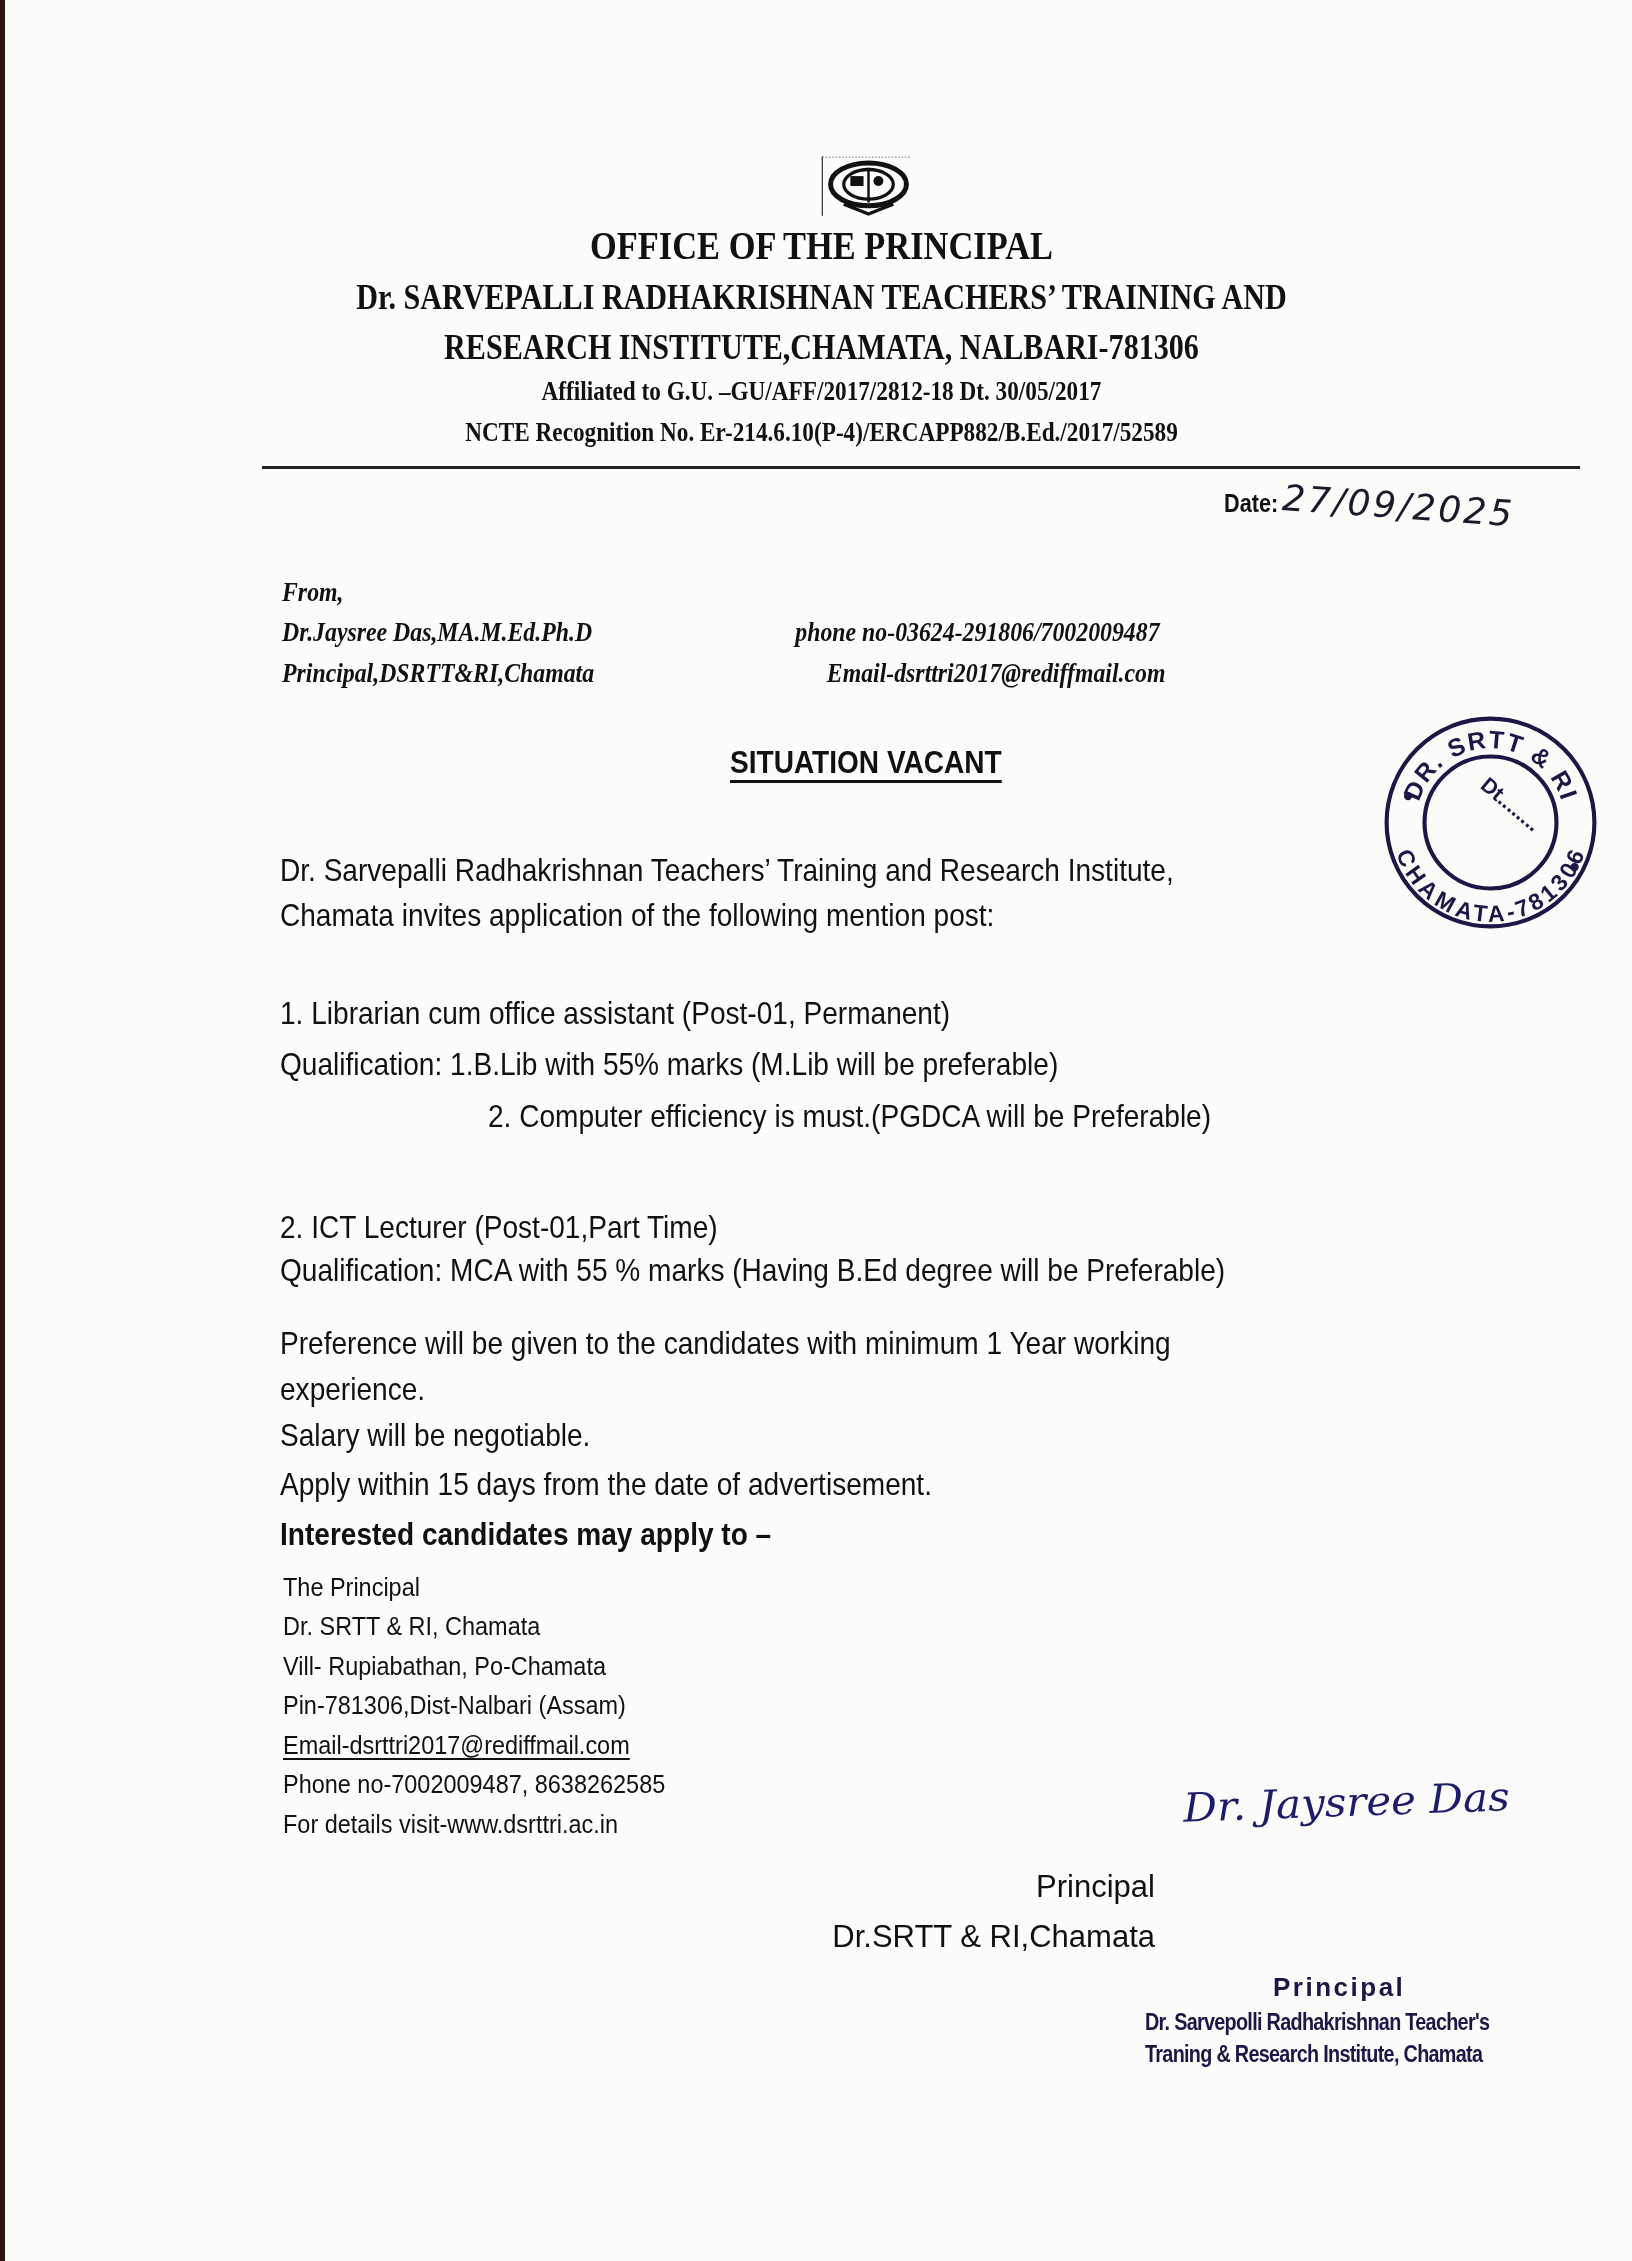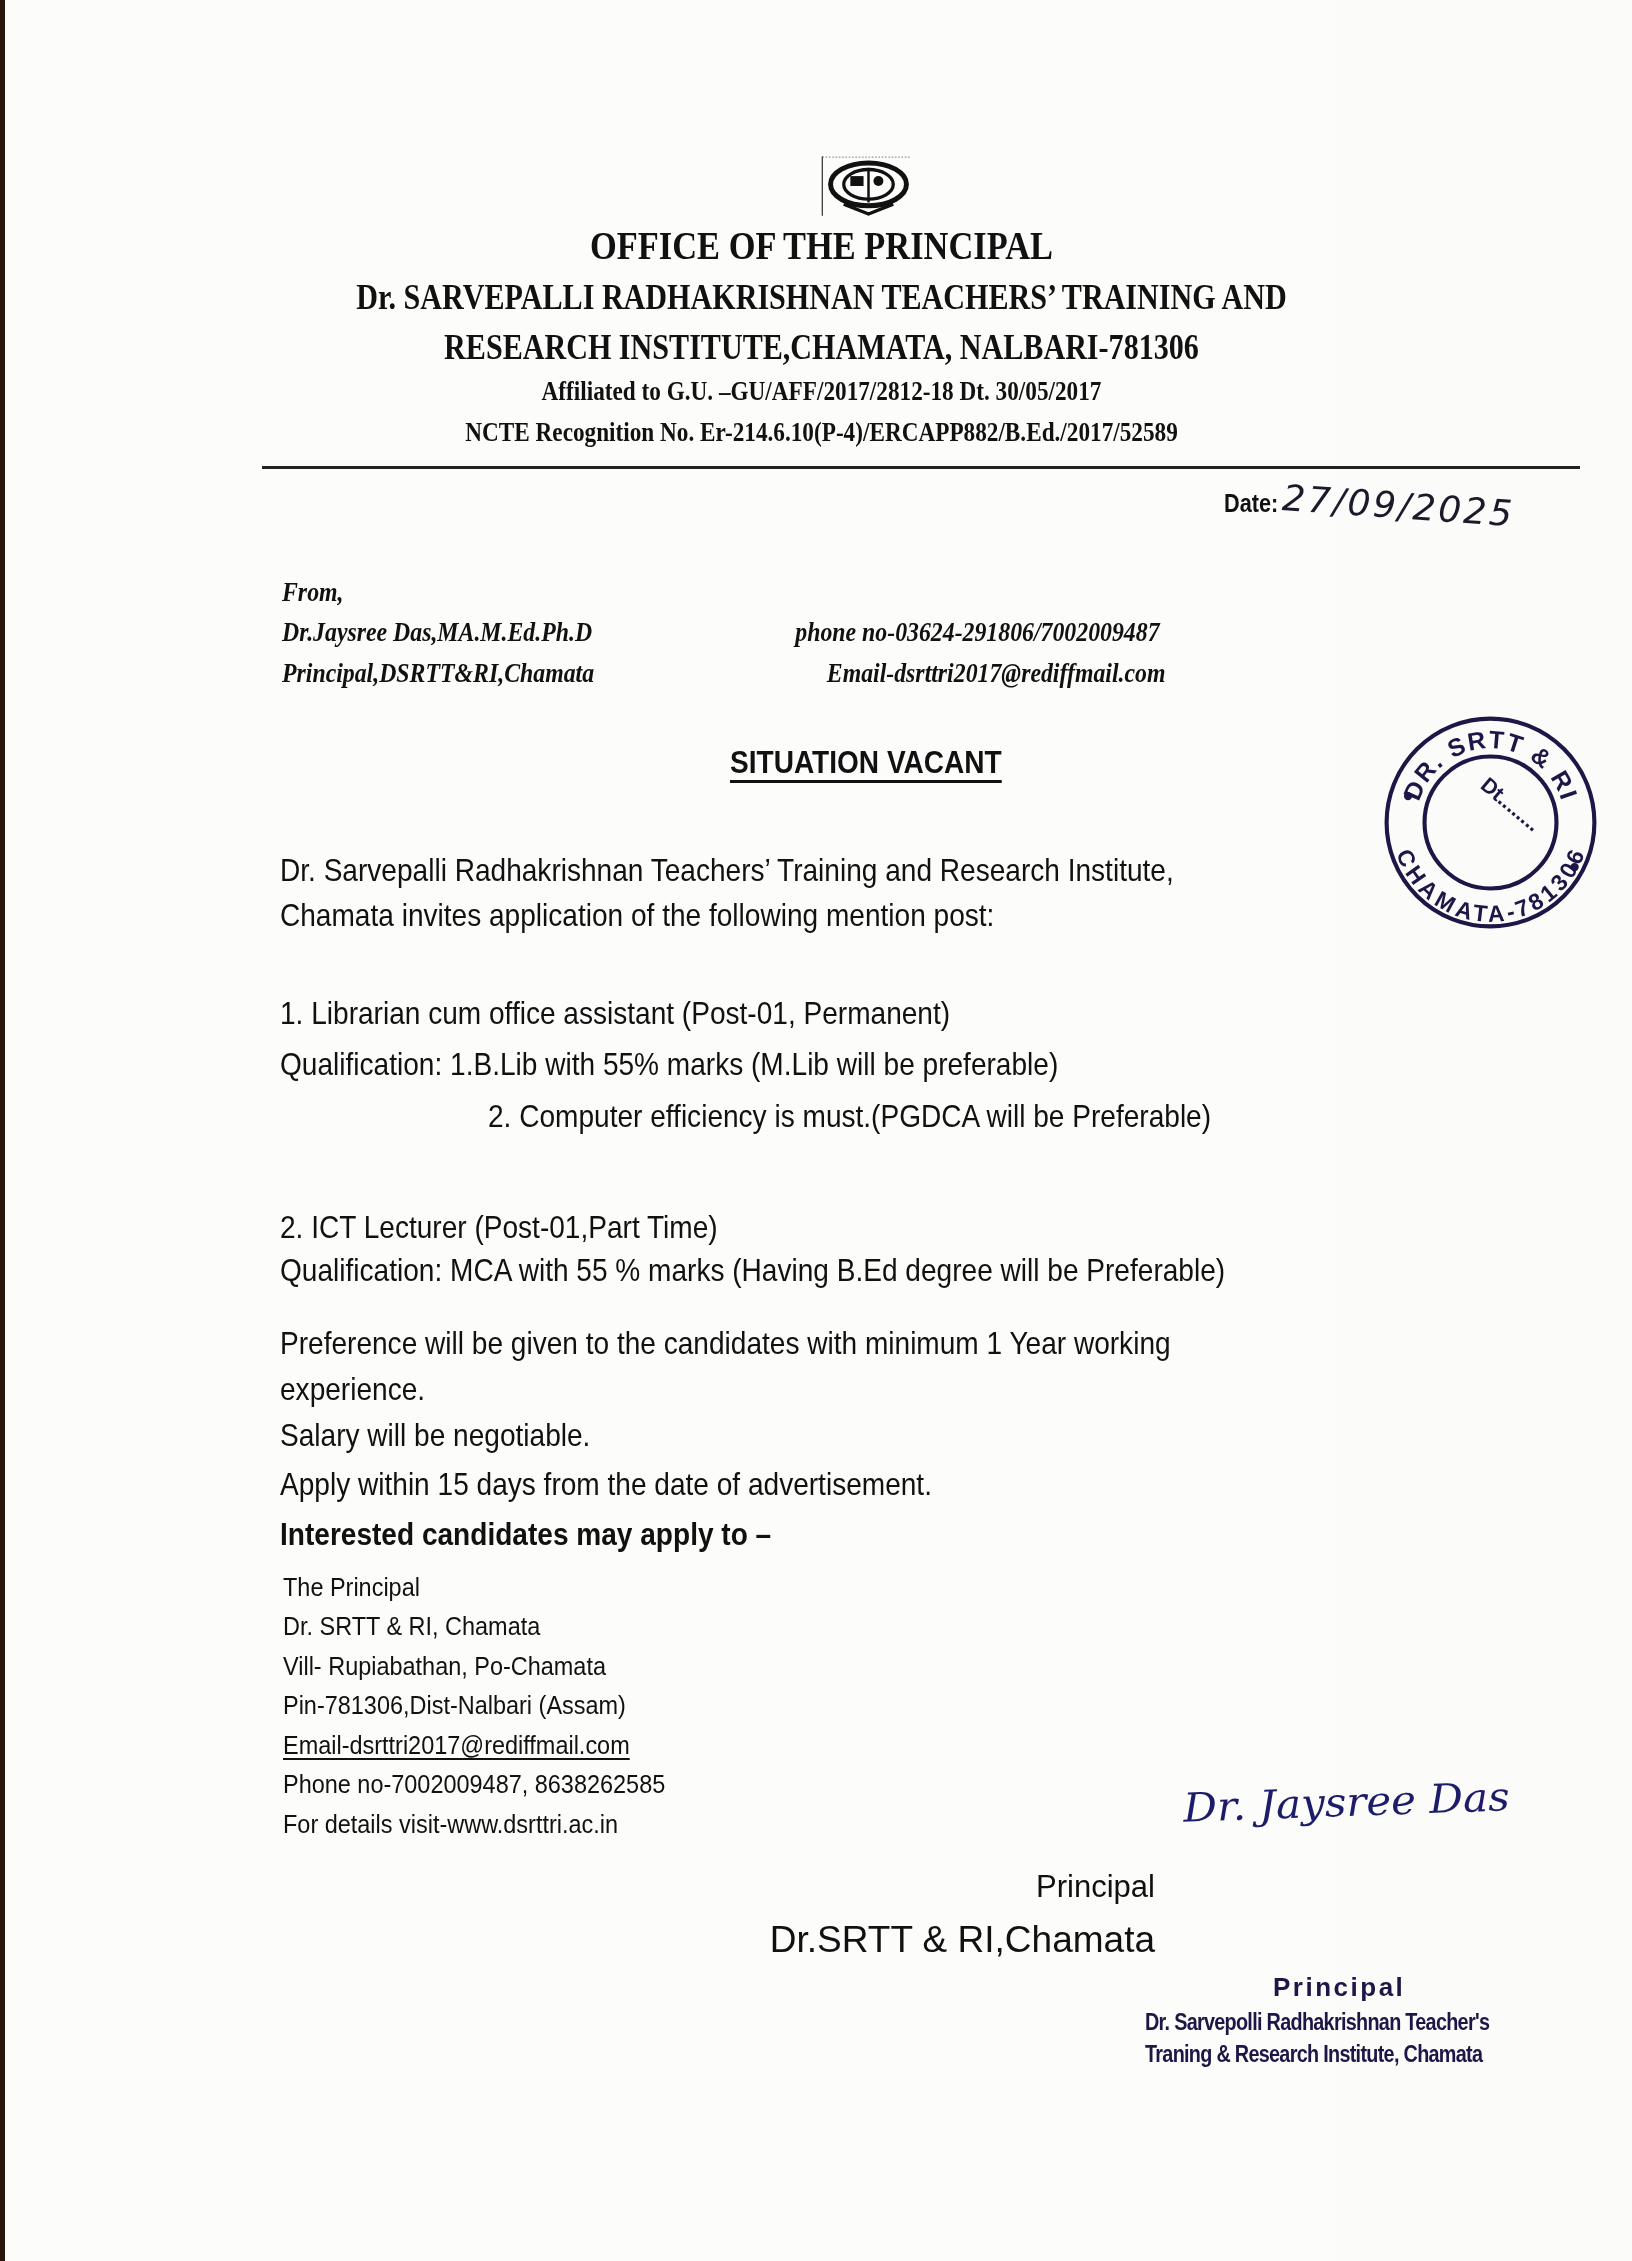--- a/index.html
+++ b/index.html
@@ -158,21 +158,21 @@
       right: 183px; top: 1869px;
       font-family: "Liberation Sans", sans-serif;
       font-size: 31px;
       white-space: nowrap;
       text-align: right;
     }
     .sig-org {
       position: absolute;
       right: 183px; top: 1919px;
       font-family: "Liberation Sans", sans-serif;
-      font-size: 37px;
+      font-size: 31px;
       white-space: nowrap;
       text-align: right;
     }
     .stamp2-title {
       position: absolute;
       left: 1268px; top: 1972px;
       font-family: "Liberation Sans", sans-serif;
       font-weight: bold;
       font-size: 26px;
       letter-spacing: 2.5px;

